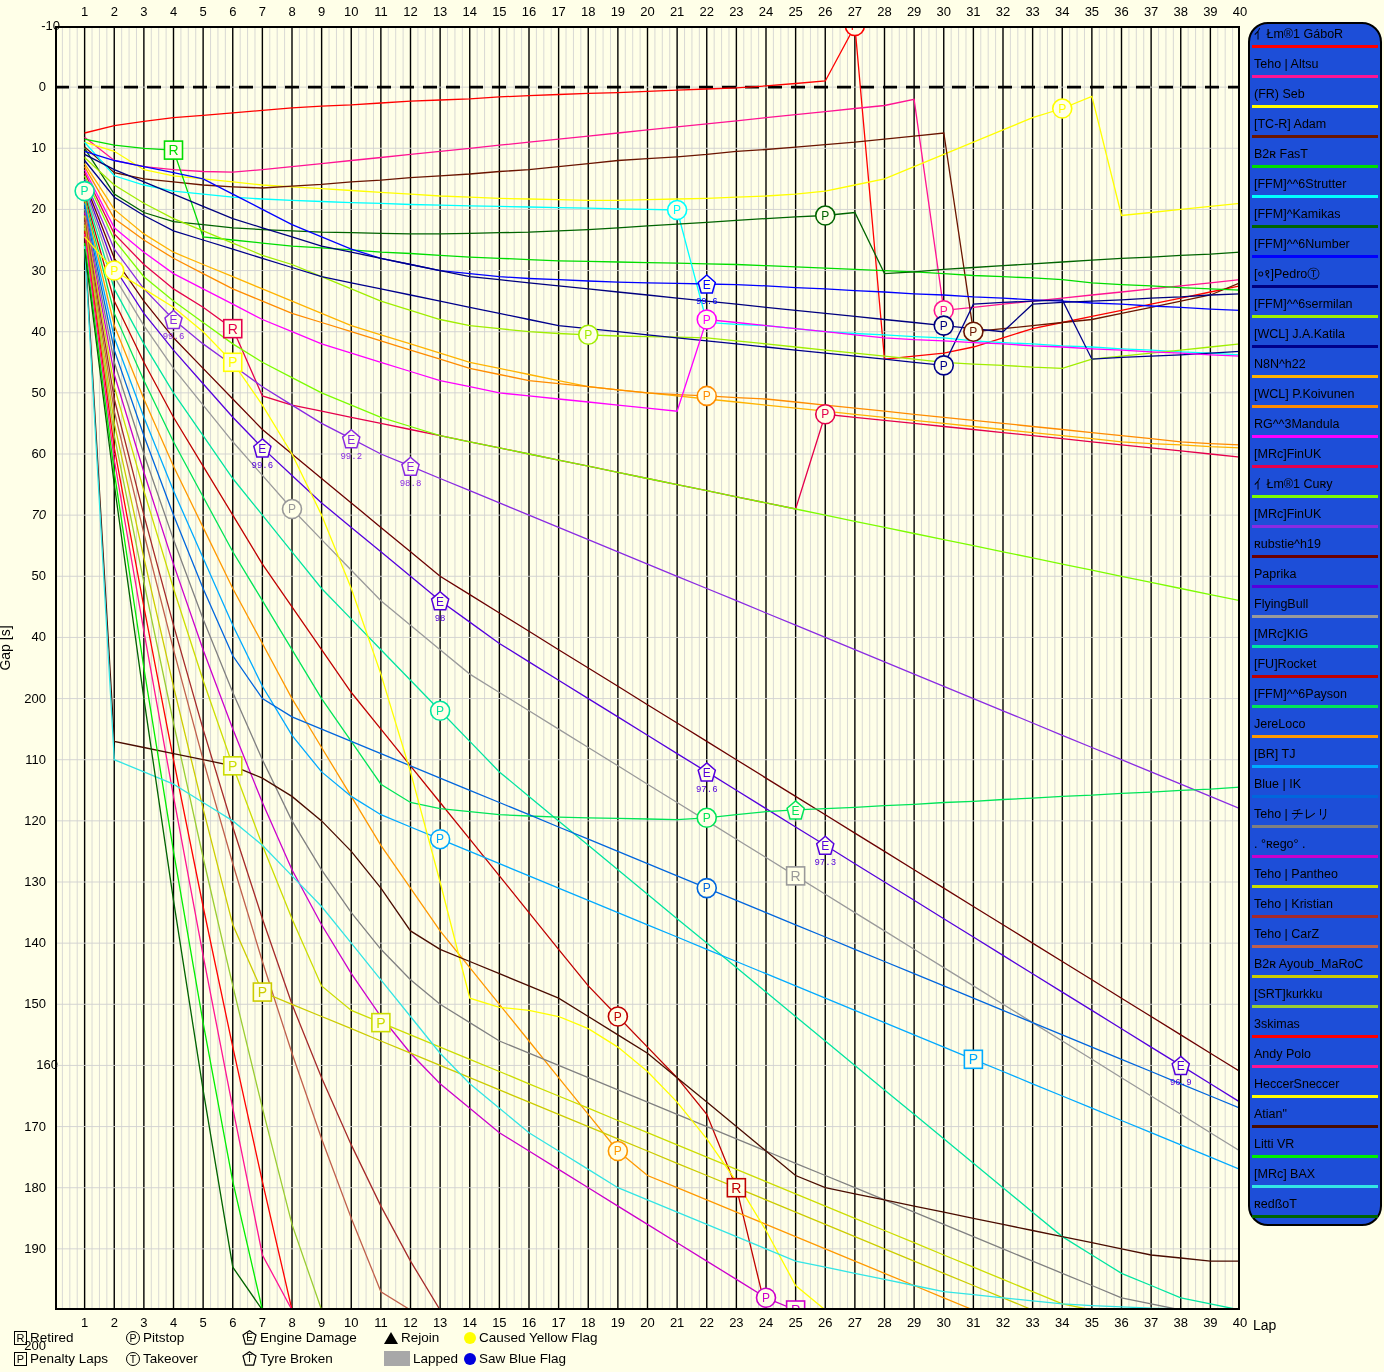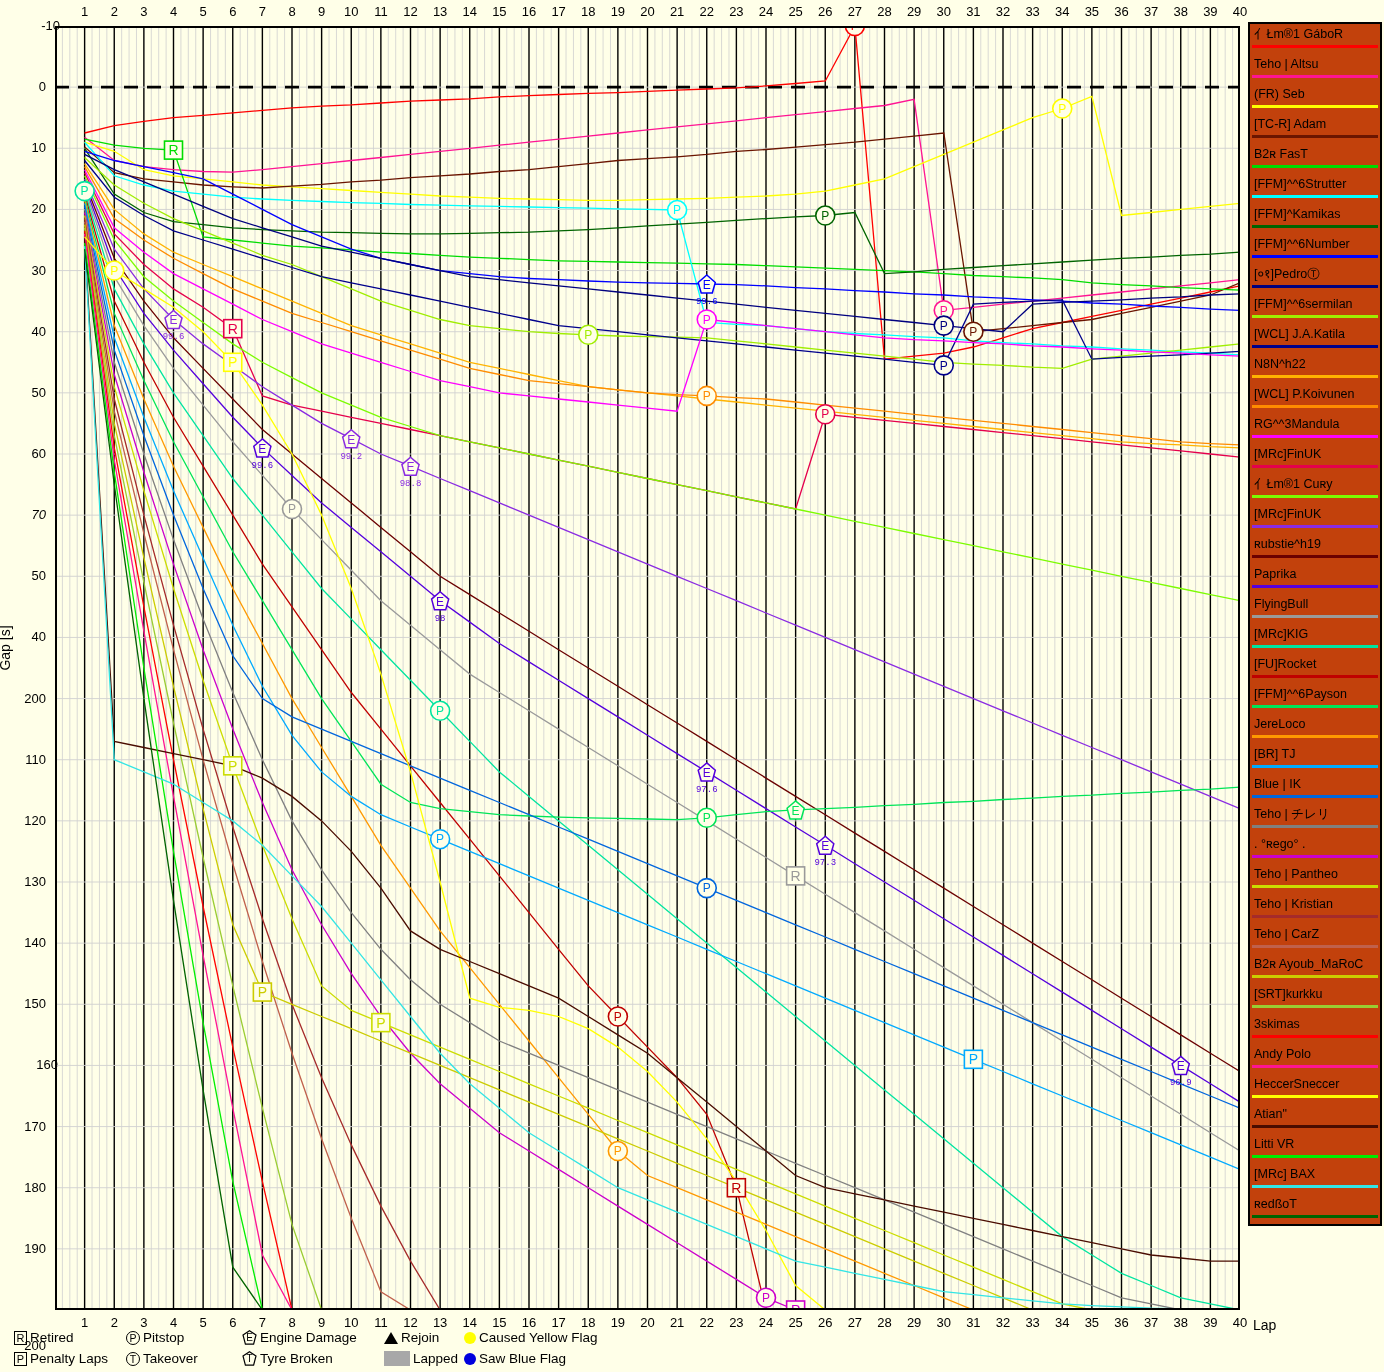--- a/index.html
+++ b/index.html
@@ -58,21 +58,22 @@
 
   
   #legend {
     position: absolute;
     left: 1248px; top: 22px;
     width: 134px;
     border-left: 2px solid #000;
     border-right: 2px solid #000;
     border-top: 2px solid #000;
     border-bottom: 2px solid #000;
-    background: #c2410c;
+    background: #1d4ed8;
+    border-radius: 20px;
   }
   .legend-row {
     position: relative;
     height: 30px;
     padding: 3px 2px 0 4px;
   }
   .legend-name {
     font-size: 12.5px;
     color: #000;
     line-height: 15px;

